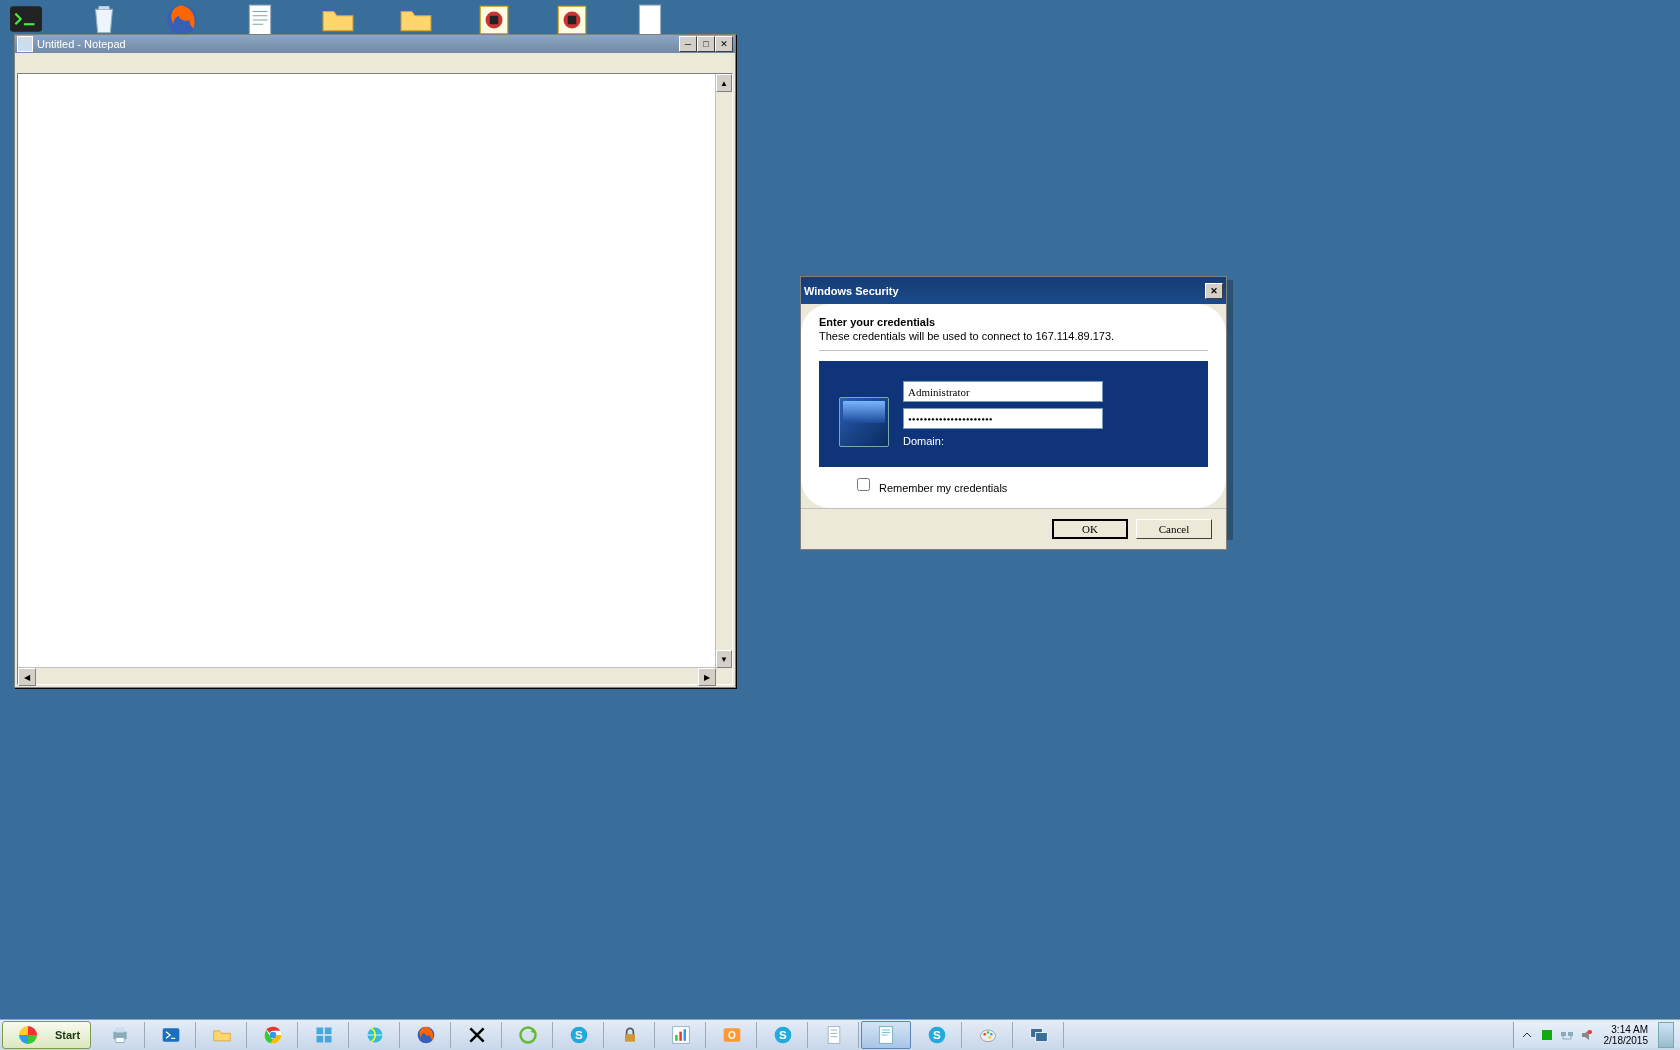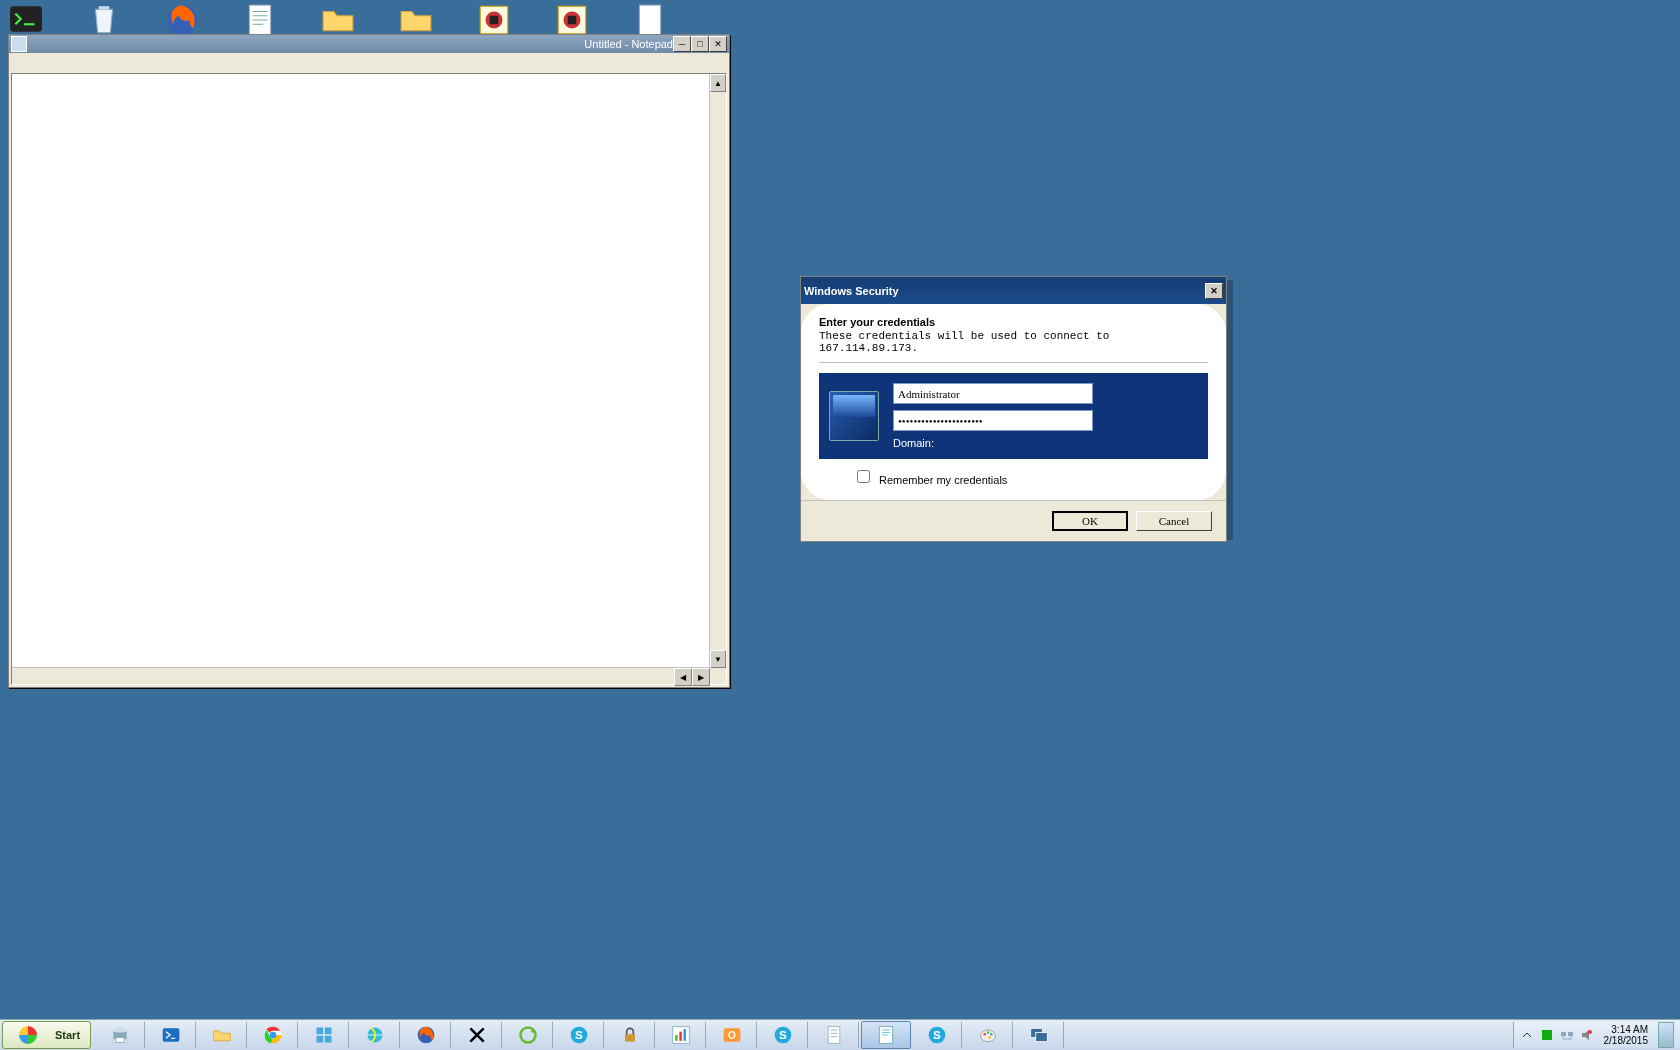--- a/index.html
+++ b/index.html
@@ -2,21 +2,21 @@
 <html><head>
 <meta charset="utf-8">
 <style>
 html,body{margin:0;padding:0;width:1680px;height:1050px;overflow:hidden;font-family:"Tahoma","Segoe UI",sans-serif;font-size:11px;background:#3a6e9a;}
 .desktop{position:relative;width:1680px;height:1020px;background:#3a6e9a;}
 
 .desktop-icons{position:absolute;top:2px;left:4px;display:flex;gap:34px;}
 .di{width:44px;height:36px;display:flex;align-items:center;justify-content:center;}
 .di svg{width:38px;height:34px;}
 
-.notepad{position:absolute;top:34px;left:8px;width:720px;height:652px;background:#ece9d8;border:1px solid #808080;box-shadow:1px 1px 0 #000;text-align:right;}
+.notepad{position:absolute;top:34px;left:14px;width:720px;height:652px;background:#ece9d8;border:1px solid #808080;box-shadow:1px 1px 0 #000;}
 .titlebar{height:18px;background:linear-gradient(#8ea7c1,#6f8aa8);display:flex;align-items:center;padding:0 2px;color:#fff;}
 .titlebar .ticon{width:14px;height:14px;background:#cde;border:1px solid #fff;margin-right:4px;}
 .titlebar .ttl{flex:1;font-size:11px;}
 .titlebar .wbtns{display:flex;gap:0;}
 .titlebar .wbtn{width:16px;height:14px;background:#d4d0c8;border:1px solid #404040;border-top-color:#fff;border-left-color:#fff;display:flex;align-items:center;justify-content:center;font-size:9px;font-family:Marlett,Arial;color:#000;}
 .menubar{height:18px;background:#ece9d8;display:flex;align-items:center;padding:0 4px;gap:0;border-bottom:1px solid #c0c0c0;}
 .menubar span{padding:1px 6px;color:#000;}
 .textarea{position:absolute;top:38px;left:2px;right:2px;bottom:2px;background:#fff;border:1px solid #808080;border-right-color:#fff;border-bottom-color:#fff;}
 .textarea .vscroll{position:absolute;right:0;top:0;width:16px;bottom:16px;background:#ece9d8;border-left:1px solid #c0c0c0;}
 .textarea .vscroll .sbtn{height:16px;background:#d4d0c8;border:1px solid #808080;border-top-color:#fff;border-left-color:#fff;display:flex;align-items:center;justify-content:center;font-size:8px;}
@@ -26,23 +26,23 @@
 .textarea .hscroll .sbtn.r{float:right;}
 .textarea .grip{position:absolute;right:0;bottom:0;width:16px;height:16px;background:#ece9d8;}
 
 .dialog-shadow{position:absolute;top:280px;left:808px;width:425px;height:260px;background:#000;opacity:.25;}
 .dialog{position:absolute;top:276px;left:800px;width:425px;background:#ece9d8;border:1px solid #808080;}
 .dlg-title{height:27px;background:linear-gradient(#163d73,#1b4a8c);color:#fff;display:flex;align-items:center;padding:0 3px;font-weight:bold;font-size:11px;}
 .dlg-title .ttx{flex:1;}
 .dlg-title .xbtn{width:16px;height:14px;background:#d4d0c8;border:1px solid #404040;border-top-color:#fff;border-left-color:#fff;color:#000;display:flex;align-items:center;justify-content:center;font-size:9px;font-weight:bold;}
 .dlg-body{padding:12px 18px 10px;background:#fff;border-radius:29px;}
 .dlg-body .hd{font-weight:bold;margin-bottom:2px;font-size:11px;}
-.dlg-body .sub{font-size:11px;margin-bottom:8px;font-family:Liberation Mono, monospace;}
+.dlg-body .sub{font-size:11px;margin-bottom:8px;}
 .dlg-body hr{border:none;border-top:1px solid #c0c0c0;margin:4px 0 10px;}
-.cred-box{background:#10347a;padding:10px;display:flex;gap:14px;align-items:center;}
+.cred-box{background:#10347a;padding:20px;display:flex;gap:14px;align-items:flex-end;}
 .cred-ico{width:48px;height:48px;background:linear-gradient(135deg,#2a5fb3,#0a2a60);border:1px solid #7aa;border-radius:2px;position:relative;}
 .cred-ico::after{content:"";position:absolute;top:3px;left:3px;right:3px;height:22px;background:linear-gradient(#7bb5ff,#1a4a9a);border-radius:1px;}
 .cred-fields{flex:1;}
 .cred-fields input{width:190px;height:17px;border:1px solid #7a9ac0;padding:1px 4px;font-size:11px;font-family:Tahoma;display:block;margin-bottom:6px;background:#fff;}
 .cred-fields .dom{color:#fff;font-size:11px;}
 .remember{margin:8px 0 4px 34px;display:flex;align-items:flex-end;gap:6px;font-size:11px;}
 .remember input{width:13px;height:13px;}
 .dlg-foot{background:#ece9d8;padding:10px 14px;display:flex;justify-content:flex-end;gap:8px;border-top:1px solid #c0c0c0;}
 .dlg-foot button{width:76px;height:20px;font-size:11px;font-family:Tahoma;background:#ece9d8;border:1px solid #404040;border-top-color:#fff;border-left-color:#fff;}
 .dlg-foot button.def{border:2px solid #000;}

